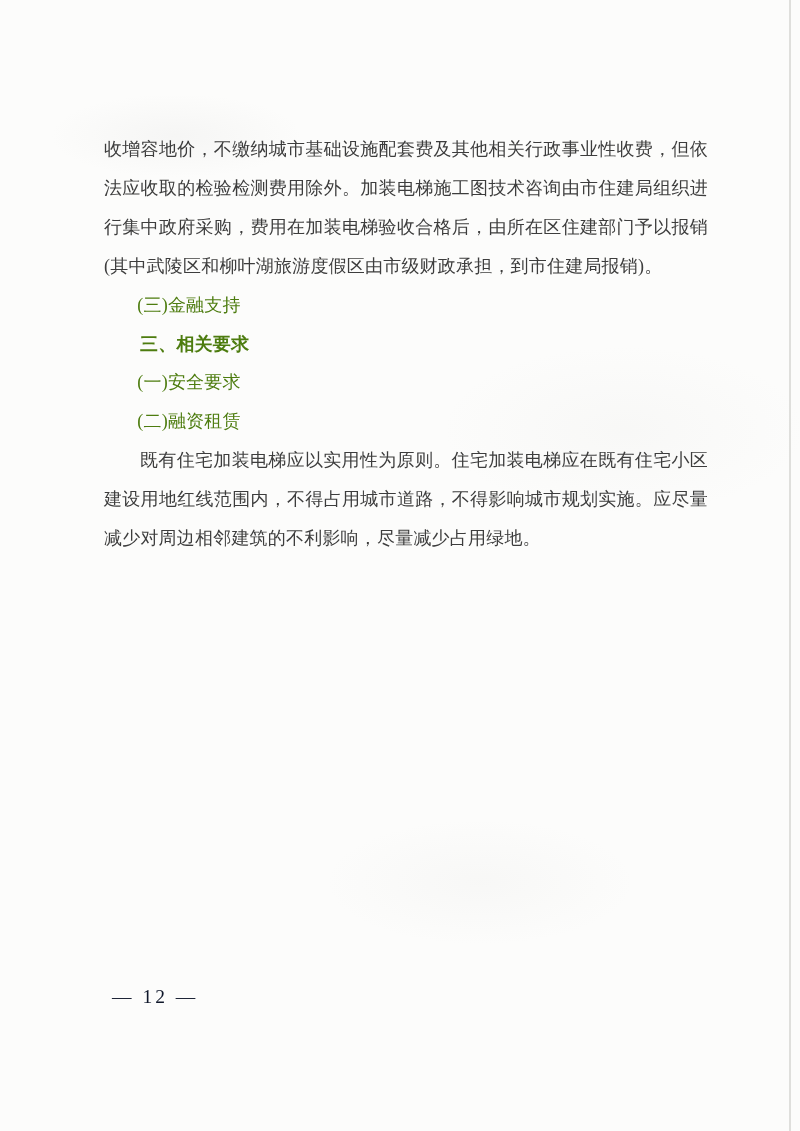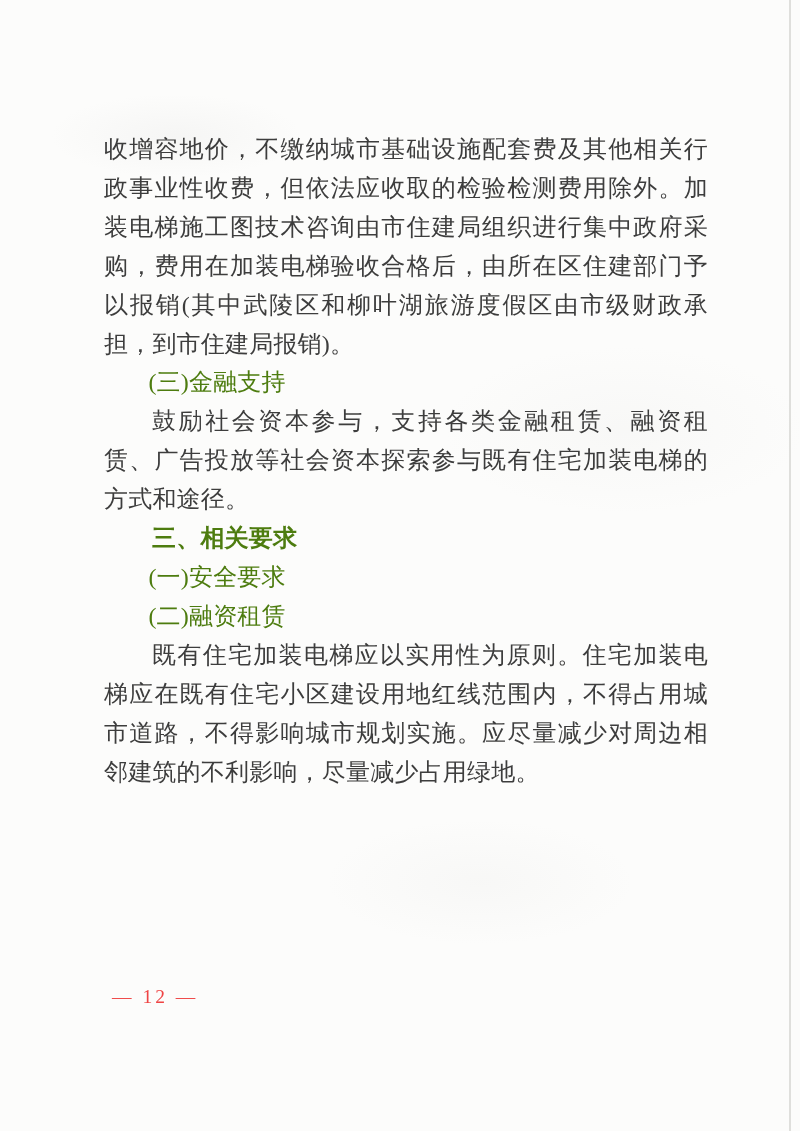--- a/index.html
+++ b/index.html
@@ -38,21 +38,21 @@
       radial-gradient(ellipse 260px 120px at 78% 38%, rgba(200,200,196,0.08), transparent 70%),
       radial-gradient(ellipse 220px 90px at 60% 78%, rgba(195,195,192,0.08), transparent 70%);
     pointer-events: none;
   }
 
   .textblock {
     position: absolute;
     left: 104px;
     top: 130px;
     width: 604px;
-    font-size: 24px;
+    font-size: 18px;
     line-height: 38.9px;
     color: #3d3d3d;
     text-align: justify;
     letter-spacing: 0.2px;
   }
 
   .textblock p {
     margin: 0;
   }
 
@@ -71,39 +71,38 @@
     font-family: "Liberation Sans", "DejaVu Sans", sans-serif;
     color: #4d7c0f;
   }
 
   .page-number {
     position: absolute;
     left: 112px;
     top: 986px;
     font-size: 19.5px;
     letter-spacing: 3px;
-    color: #ef4444;
+    color: #0f172a;
     font-family: "Liberation Serif", "DejaVu Serif", serif;
     white-space: nowrap;
   }
 </style>
 </head>
 <body>
 
 <div class="page">
 
   <div class="paper-noise"></div>
   <div class="scan-line"></div>
 
   <div class="textblock">
     <p class="no-indent">收增容地价，不缴纳城市基础设施配套费及其他相关行政事业性收费，但依法应收取的检验检测费用除外。加装电梯施工图技术咨询由市住建局组织进行集中政府采购，费用在加装电梯验收合格后，由所在区住建部门予以报销(其中武陵区和柳叶湖旅游度假区由市级财政承担，到市住建局报销)。</p>
 
     <p class="kaiti-heading">(三)金融支持</p>
 
-    <p class="indent">鼓励社会资本参与，支持各类金融租赁、融资租赁、广告投放等社会资本探索参与既有住宅加装电梯的方式和途径。</p>
 
     <p class="bold-heading">三、相关要求</p>
 
     <p class="kaiti-heading">(一)安全要求</p>
 
 
     <p class="kaiti-heading">(二)融资租赁</p>
 
     <p class="indent">既有住宅加装电梯应以实用性为原则。住宅加装电梯应在既有住宅小区建设用地红线范围内，不得占用城市道路，不得影响城市规划实施。应尽量减少对周边相邻建筑的不利影响，尽量减少占用绿地。</p>
 

